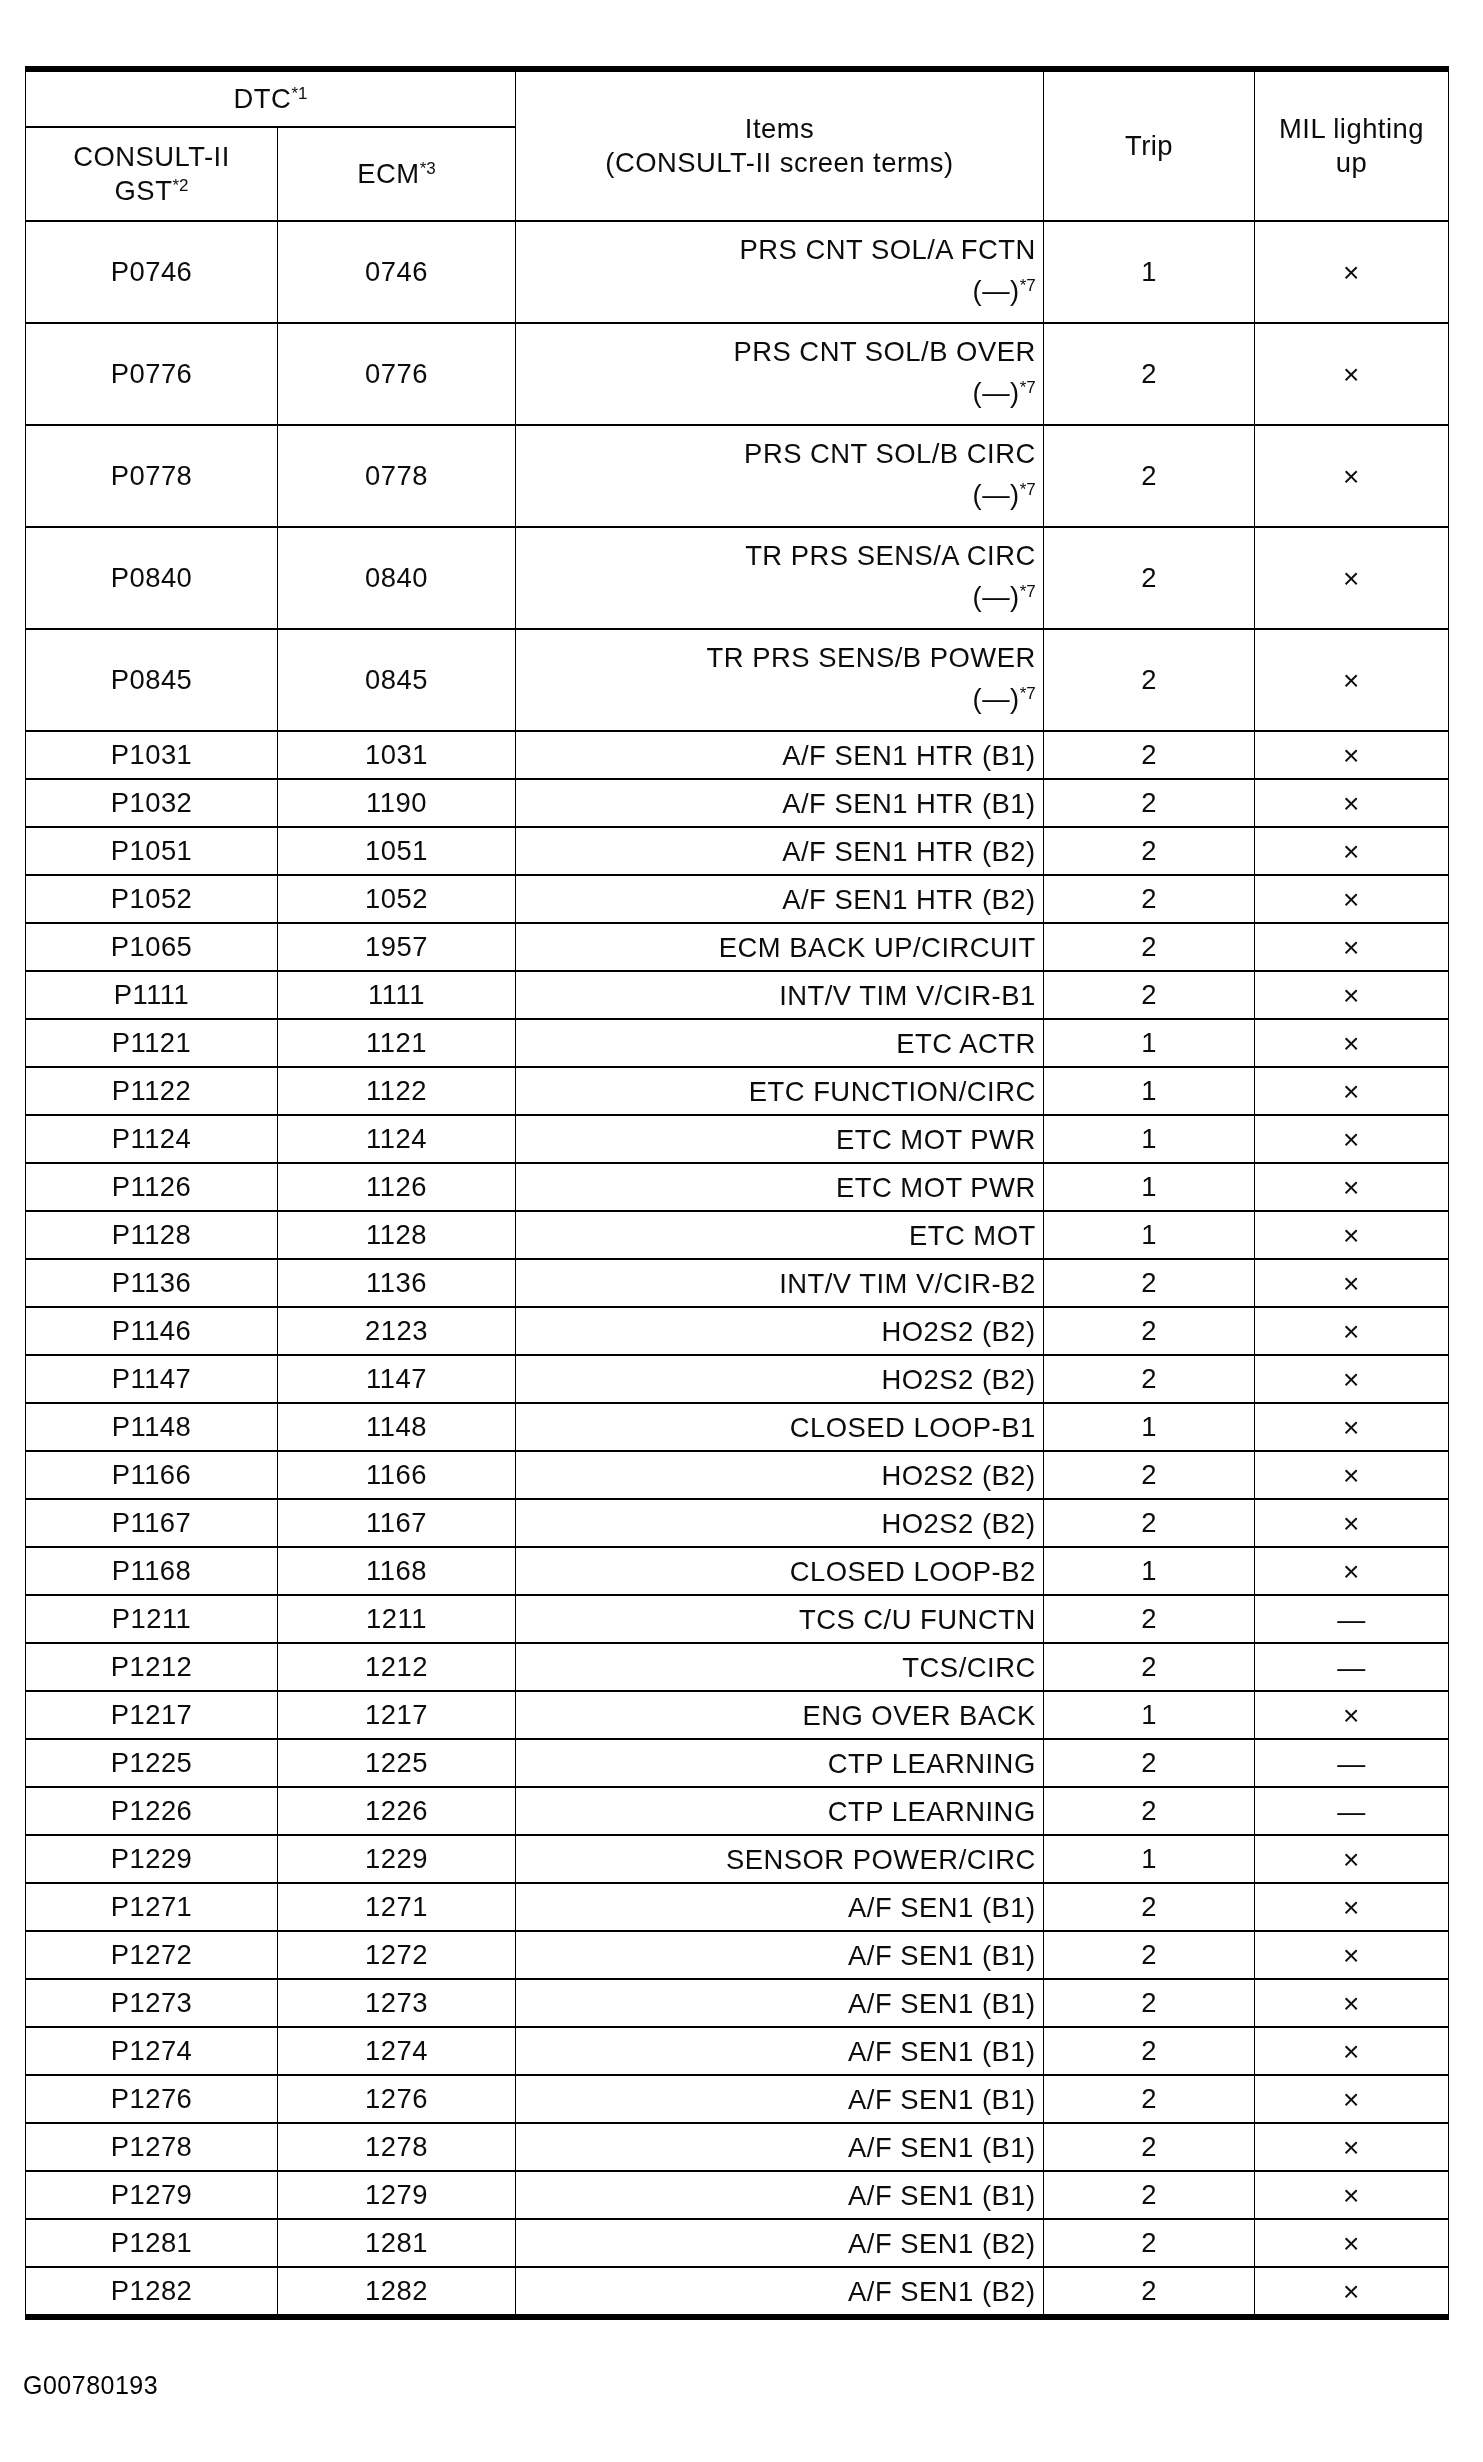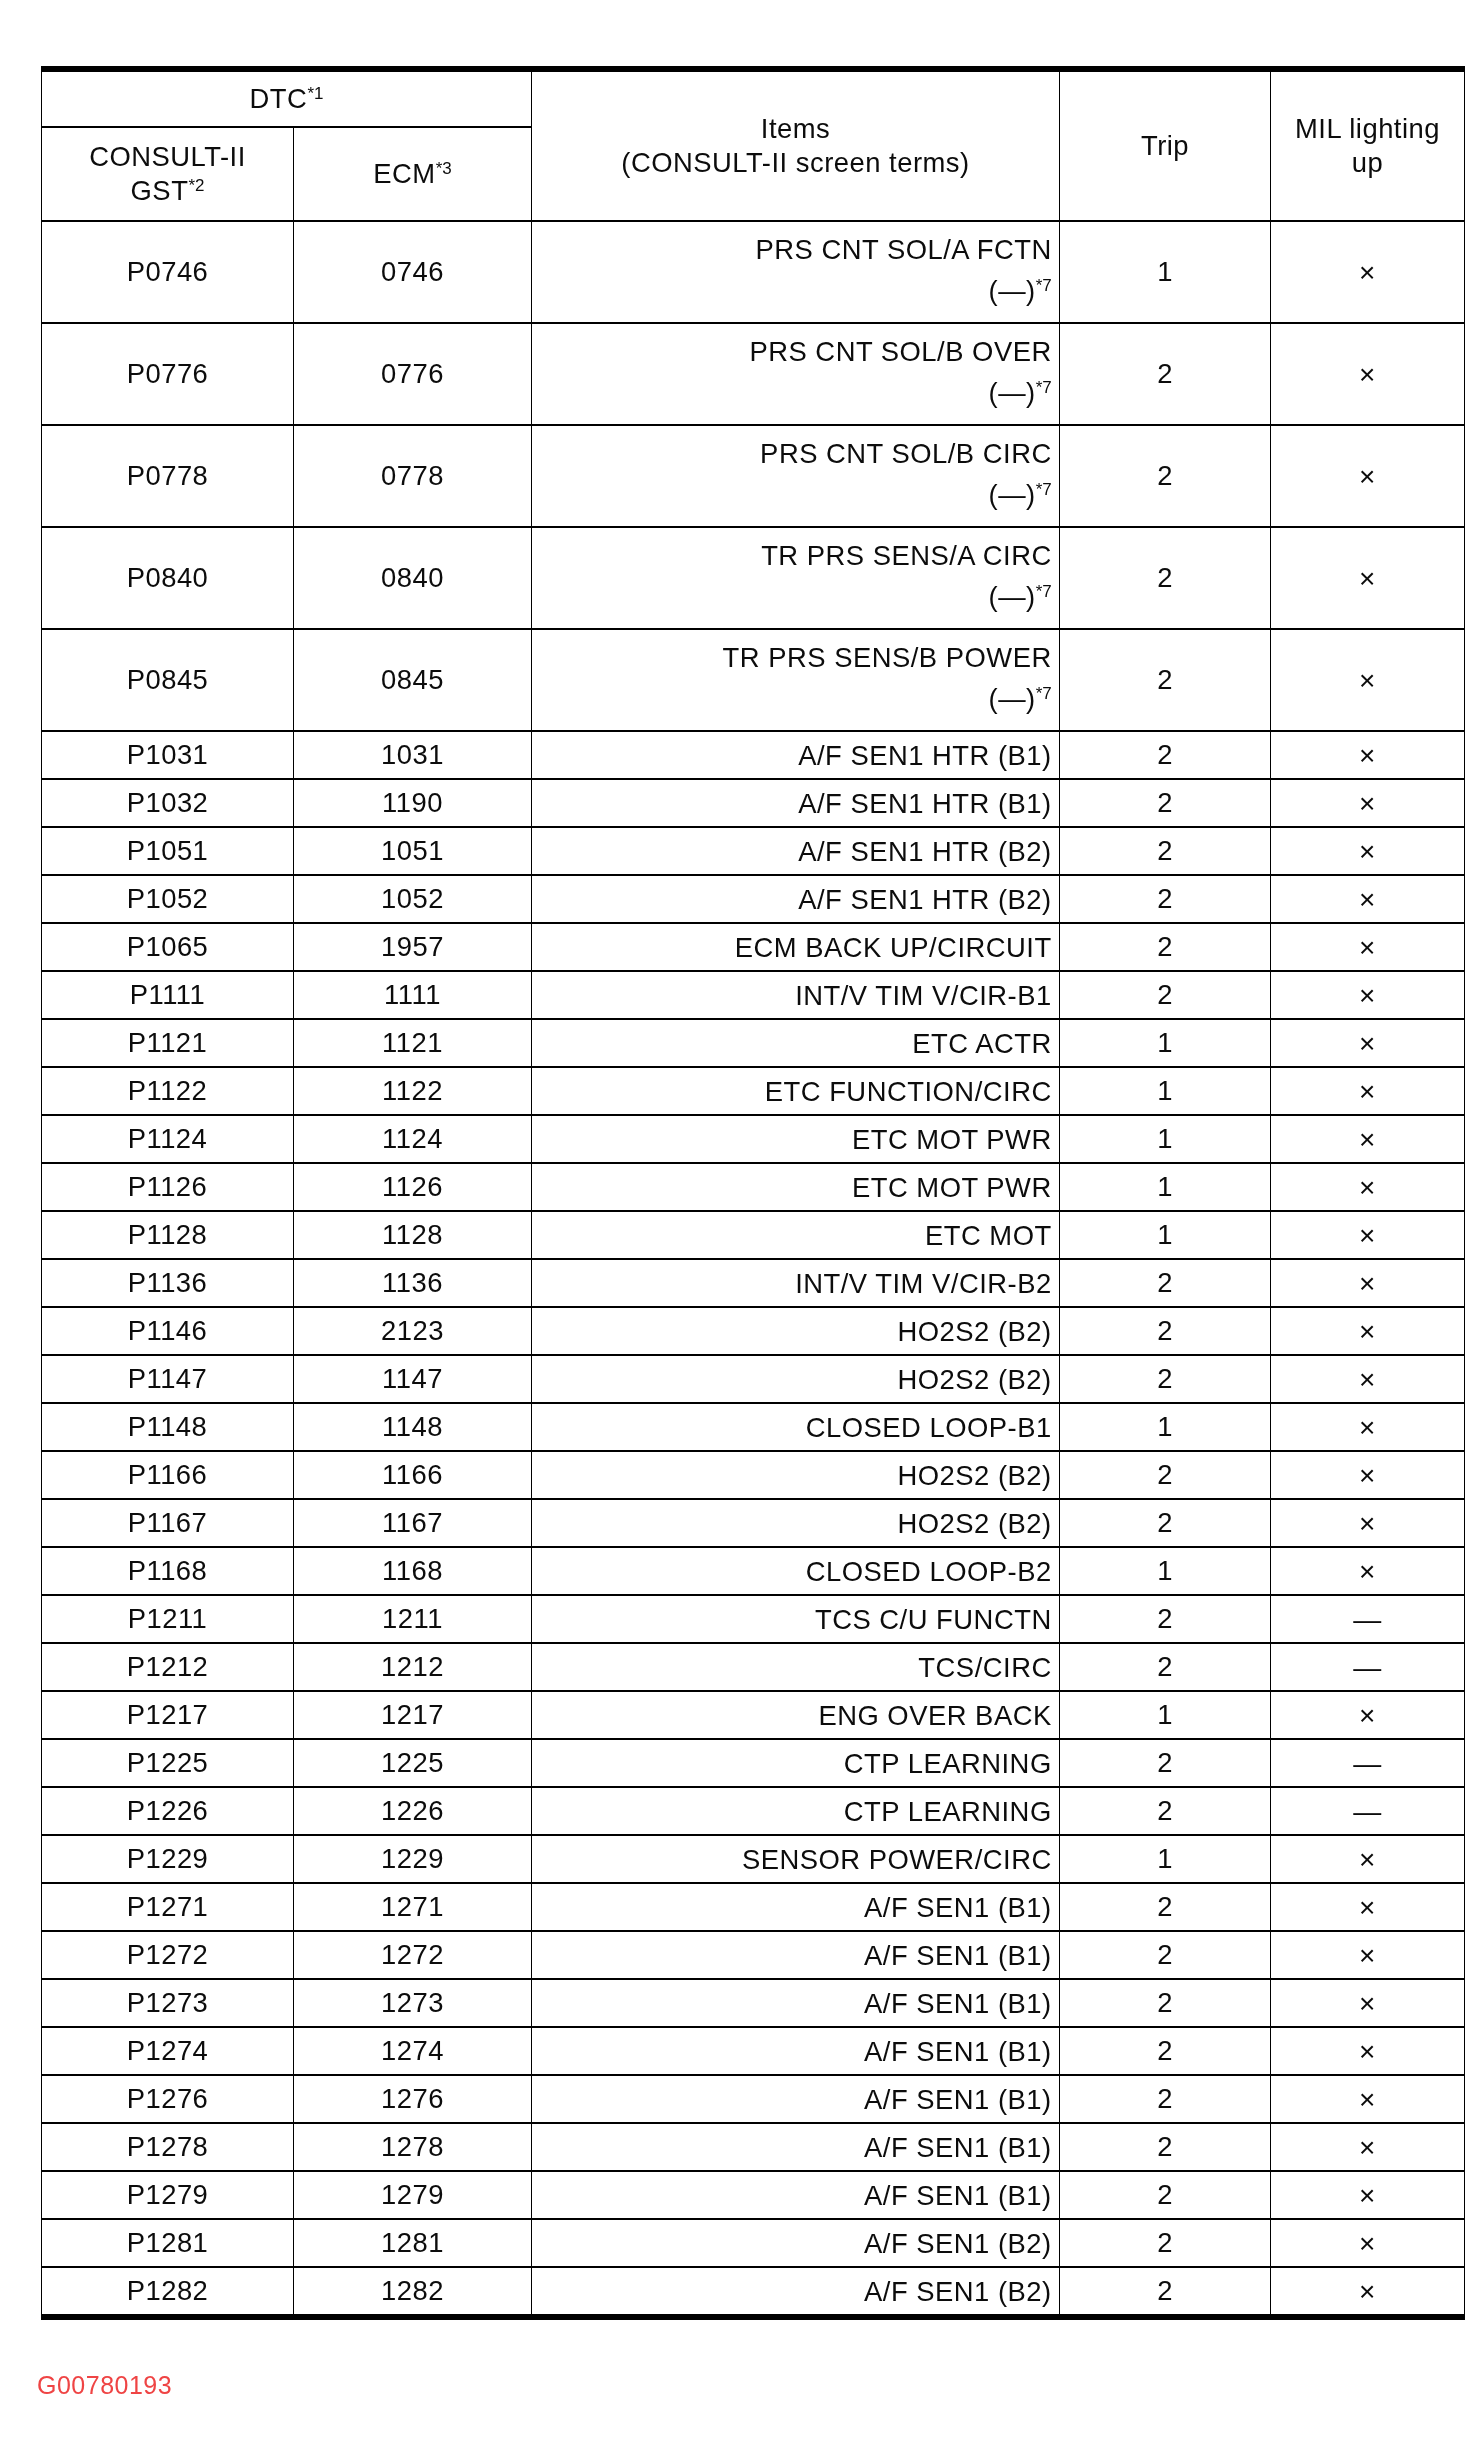--- a/index.html
+++ b/index.html
@@ -15,21 +15,21 @@
     position: relative;
   }
   .page {
     position: relative;
     width: 1484px;
     height: 2462px;
     background: #ffffff;
   }
   table.dtc-table {
     position: absolute;
-    left: 41px;
+    left: 25px;
     top: 66px;
     width: 1423px;
     border-collapse: collapse;
     table-layout: fixed;
     border-top: 6.4px solid #000;
     border-bottom: 6.4px solid #000;
     border-left: 1.8px solid #000;
     border-right: 1.8px solid #000;
   }
   th, td {
@@ -59,25 +59,25 @@
   sup {
     font-size: 0.62em;
     vertical-align: baseline;
     position: relative;
     top: -0.55em;
     letter-spacing: 0;
   }
   .mil-mark { font-size: 28px; }
   .footer-code {
     position: absolute;
-    left: 37px;
+    left: 23px;
     top: 2371px;
     font-size: 25px;
     letter-spacing: 0.5px;
-    color: #ef4444;
+    color: #000000;
     text-align: center;
   }
   .hdr-line { display: block; }
 </style>
 </head>
 <body>
 
 <div class="page">
 
   <table class="dtc-table">

